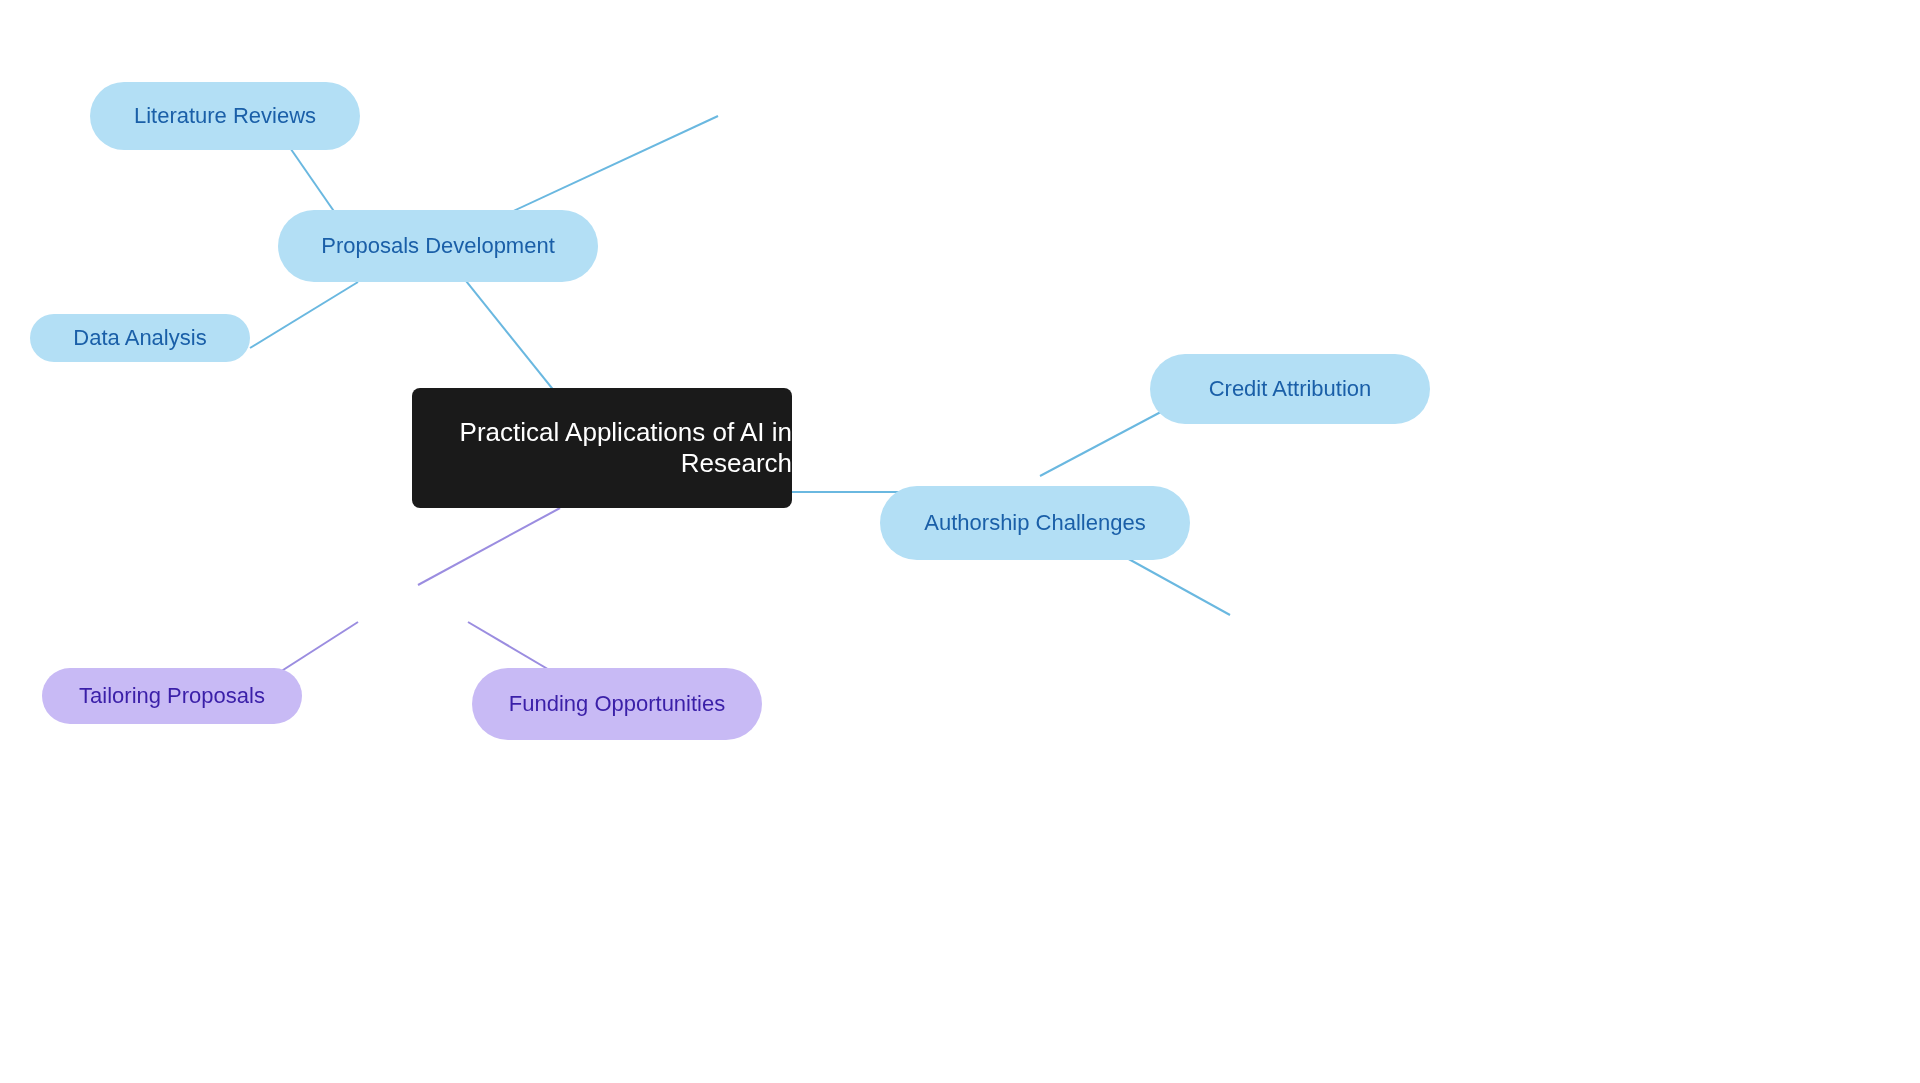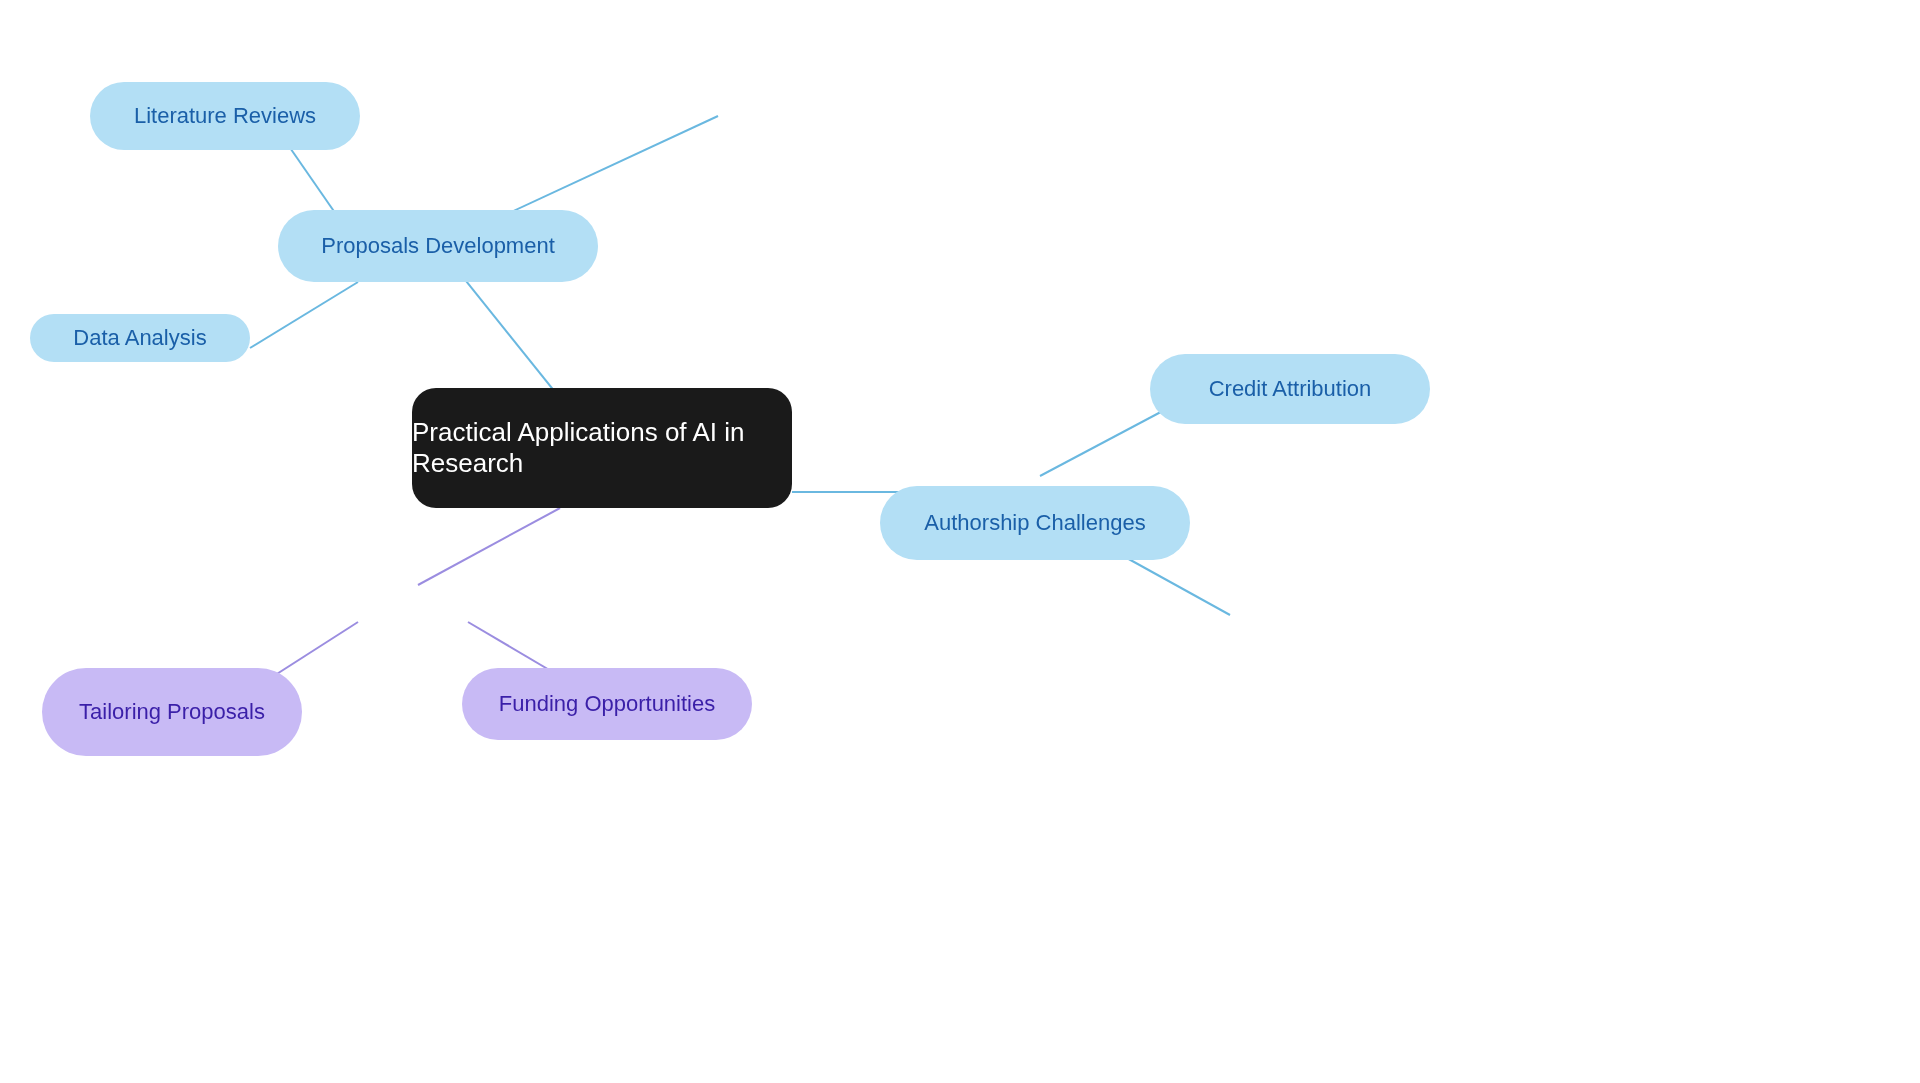--- a/index.html
+++ b/index.html
@@ -25,33 +25,33 @@
       height: 1083px;
       pointer-events: none;
     }
 
     .node {
       position: absolute;
       border-radius: 50px;
       display: flex;
       align-items: center;
       justify-content: center;
-      text-align: left;
+      text-align: right;
       cursor: pointer;
       user-select: none;
     }
 
     .node-center {
       background: #1a1a1a;
       color: #ffffff;
       font-size: 26px;
       font-weight: 500;
       width: 380px;
       height: 120px;
-      border-radius: 24px;
+      border-radius: 8px;
       left: 412px;
       top: 388px;
     }
 
     .node-blue {
       background: #b3dff5;
       color: #1a5fa8;
       font-size: 22px;
       font-weight: 400;
     }
@@ -99,30 +99,30 @@
     .node-grant {
       width: 300px;
       height: 74px;
       left: 268px;
       top: 548px;
     }
 
     
     .node-tailoring {
       width: 260px;
-      height: 88px;
+      height: 56px;
       left: 42px;
       top: 668px;
     }
 
     
     .node-funding {
       width: 290px;
       height: 72px;
-      left: 462px;
+      left: 472px;
       top: 668px;
     }
 
     
     .node-authorship {
       width: 310px;
       height: 74px;
       left: 880px;
       top: 455px;
       margin-top: 31px;

